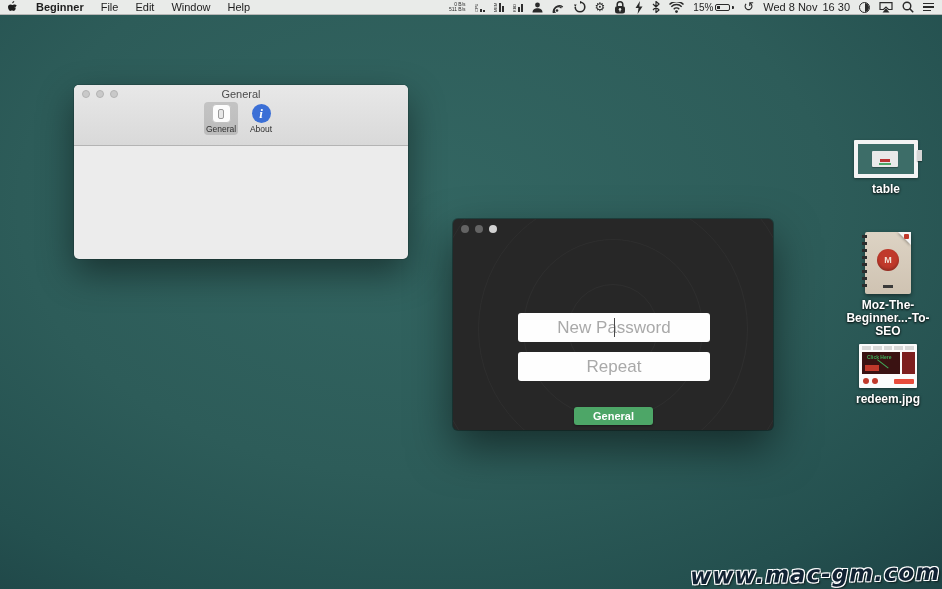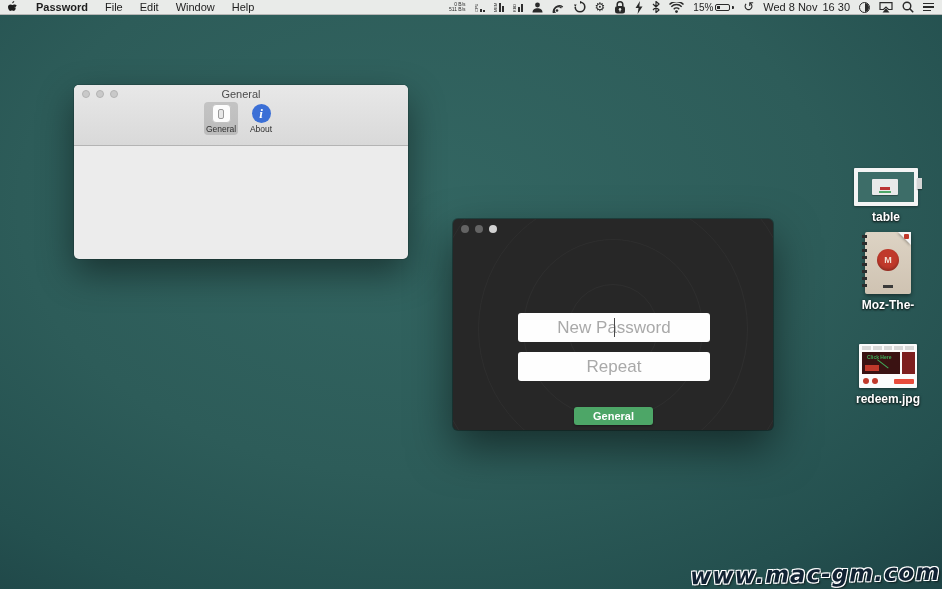--- a/index.html
+++ b/index.html
@@ -126,21 +126,21 @@
 
 <div>
 
   <div class="menubar">
     <div class="mb-left">
       <span class="micon">
         <svg width="11" height="13" viewBox="0 0 11 13">
             <path fill="#1d1d1d" d="M7.6 2.1c.5-.6.8-1.4.7-2.1-.7 0-1.5.5-2 1.1-.4.5-.8 1.3-.7 2 .8.1 1.5-.4 2-1zM9.9 9.2c0-2 1.6-2.9 1.7-3-0.9-1.3-2.3-1.5-2.8-1.5-1.2-.1-2.3.7-2.9.7-.6 0-1.5-.7-2.5-.7C1.2 4.7 0 5.9 0 8.1c0 1.3.5 2.7 1.1 3.6.5.8 1.1 1.6 1.9 1.6.8 0 1.1-.5 2.3-.5 1.2 0 1.4.5 2.3.5.9 0 1.5-.8 2-1.6.6-.9.9-1.8.9-1.8s-1.7-.7-1.7-2.7z" transform="scale(0.75)"></path>
           </svg>
       </span>
-      <span class="mb-app mb-item">Password</span>
+      <span class="mb-app mb-item">Beginner</span>
       <span class="mb-item">File</span>
       <span class="mb-item">Edit</span>
       <span class="mb-item">Window</span>
       <span class="mb-item">Help</span>
     </div>
 
     <div class="mb-right">
       <span class="net-speeds">
         <span>0 B/s</span>
         <span>511 B/s</span>
@@ -287,41 +287,42 @@
         <input type="text" readonly="" placeholder="New Password" style="">
         <span class="caret"></span>
       </div>
       <div class="pw-field" style="top:133px">
         <input type="text" readonly="" placeholder="Repeat" style="">
       </div>
       <button class="pw-cancel">General</button>
     </div>
   </div>
 
-  <div class="dicon" style="left:836px; top:140px;margin-top:28px;">
+  <div class="dicon" style="left:836px; top:140px;">
     <div class="thumb-table">
       <div class="mini-win">
           <i></i>
           <b></b>
         </div>
       <div class="side-tab"></div>
     </div>
     <div class="dlabel">table</div>
   </div>
 
   <div class="dicon" style="left:838px; top:232px;">
     <div class="thumb-moz">
       <div class="spiral"></div>
       <div class="fold"></div>
       <div class="fold-dot"></div>
       <div class="moz-logo">M</div>
       <div class="base-mark"></div>
     </div>
     <div class="dlabel">
       <div>Moz-The-</div>
+      <div>Beginner...-To-SEO</div>
     </div>
   </div>
 
   <div class="dicon" style="left:838px; top:344px;justify-content:center;">
     <div class="thumb-redeem">
       <div class="bar">
           <i></i>
           <i></i>
           <i></i>
           <i></i>

